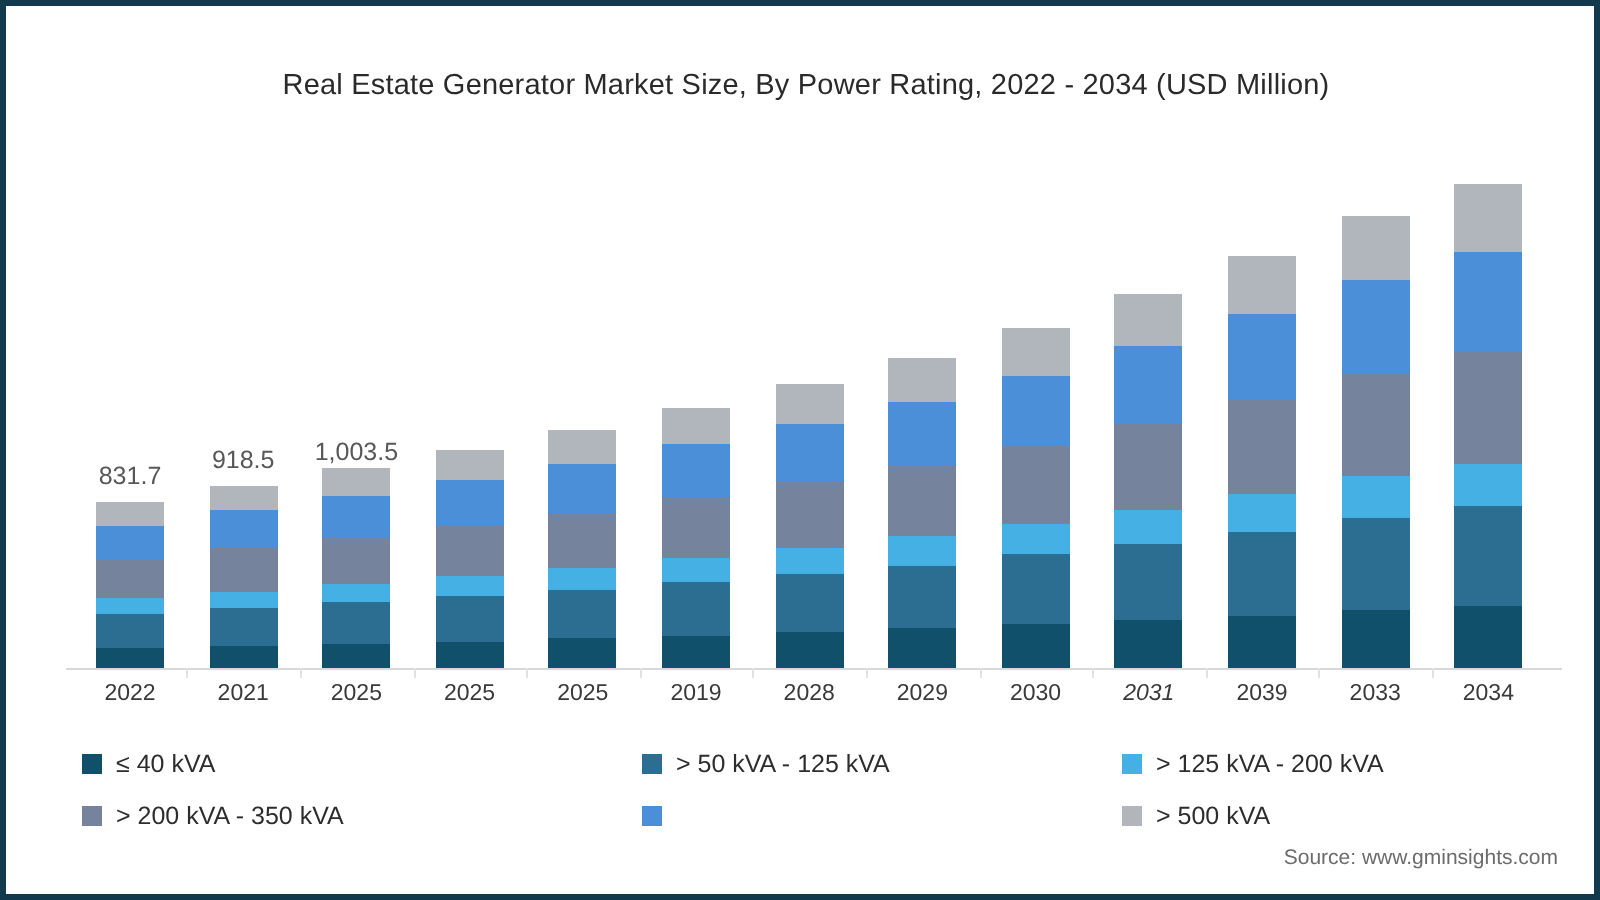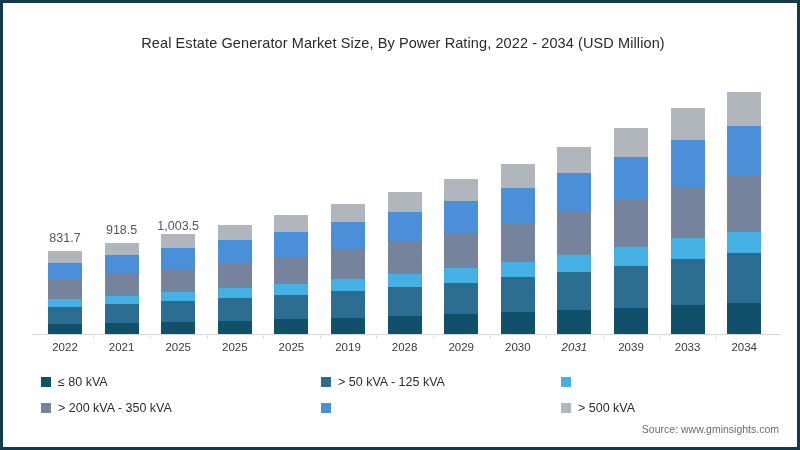--- a/index.html
+++ b/index.html
@@ -267,28 +267,29 @@
           <div class="seg" title="&gt; 500 kVA: 338" style="height: 34.06px; background: rgb(176, 182, 188);"></div>
         </div>
       </div>
     </div>
 
   <div id="baseline"></div>
 
   <div id="legend">
       <div class="legend-item">
         <span class="swatch" style="background: rgb(16, 80, 107);"></span>
-        <span>≤ 80 kVA</span>
+        <span>≤ 40 kVA</span>
       </div>
       <div class="legend-item">
         <span class="swatch" style="background: rgb(43, 110, 146);"></span>
         <span>&gt; 50 kVA - 125 kVA</span>
       </div>
       <div class="legend-item">
         <span class="swatch" style="background: rgb(69, 176, 227);"></span>
+        <span>&gt; 125 kVA - 200 kVA</span>
       </div>
       <div class="legend-item">
         <span class="swatch" style="background: rgb(118, 131, 156);"></span>
         <span>&gt; 200 kVA - 350 kVA</span>
       </div>
       <div class="legend-item">
         <span class="swatch" style="background: rgb(74, 143, 216);"></span>
       </div>
       <div class="legend-item">
         <span class="swatch" style="background: rgb(176, 182, 188);"></span>

